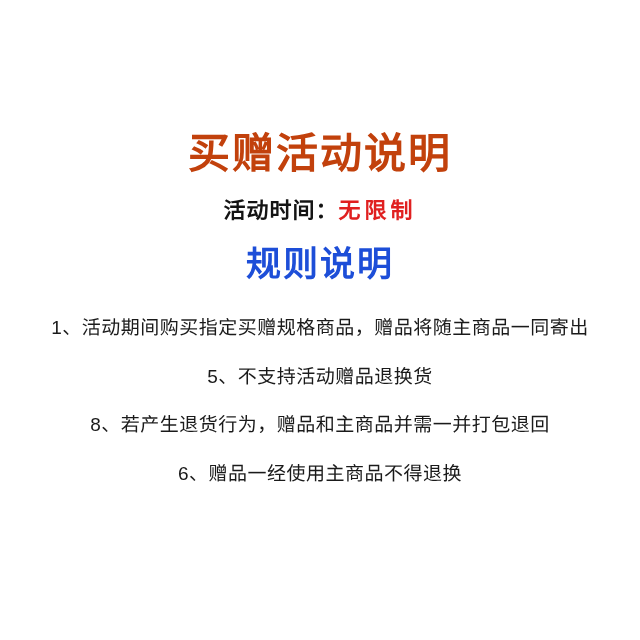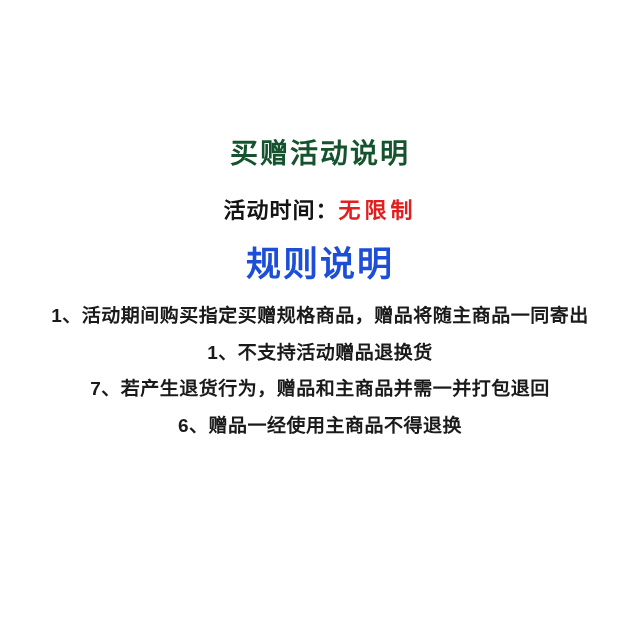--- a/index.html
+++ b/index.html
@@ -20,25 +20,25 @@
     background: #ffffff;
     box-sizing: border-box;
     padding-top: 128px;
     display: flex;
     flex-direction: column;
     align-items: center;
     text-align: center;
   }
   .title {
     margin: 0;
-    font-size: 28px;
+    font-size: 42px;
     line-height: 52px;
     font-weight: 700;
     letter-spacing: 2px;
-    color: #14532d;
+    color: #c2410c;
   }
   .time-row {
     margin-top: 17px;
     font-size: 22px;
     line-height: 27px;
     font-weight: 700;
     letter-spacing: 1px;
     color: #141414;
   }
   .time-value {
@@ -56,39 +56,40 @@
   .rules {
     list-style: none;
     margin: 0;
     margin-top: 13px;
     padding: 0;
     width: 100%;
   }
   .rules li {
     font-size: 19px;
     line-height: 36.6px;
-    font-weight: 700;
+    font-weight: 400;
     letter-spacing: 0.5px;
     color: #1a1a1a;
     white-space: nowrap;
+    margin-top: 12px;
   }
 </style>
 </head>
 <body>
 
 <div class="page">
 
   <h1 class="title">买赠活动说明</h1>
 
   <div class="time-row">
     <span>活动时间：</span><span class="time-value" style="color:#e02020;">无限制</span>
   </div>
 
   <h2 class="rules-title">规则说明</h2>
 
   <ol class="rules">
     <li>1、活动期间购买指定买赠规格商品，赠品将随主商品一同寄出</li>
-    <li>1、不支持活动赠品退换货</li>
-    <li>7、若产生退货行为，赠品和主商品并需一并打包退回</li>
+    <li>5、不支持活动赠品退换货</li>
+    <li>8、若产生退货行为，赠品和主商品并需一并打包退回</li>
     <li>6、赠品一经使用主商品不得退换</li>
   </ol>
 
 </div>
 
 </body></html>

